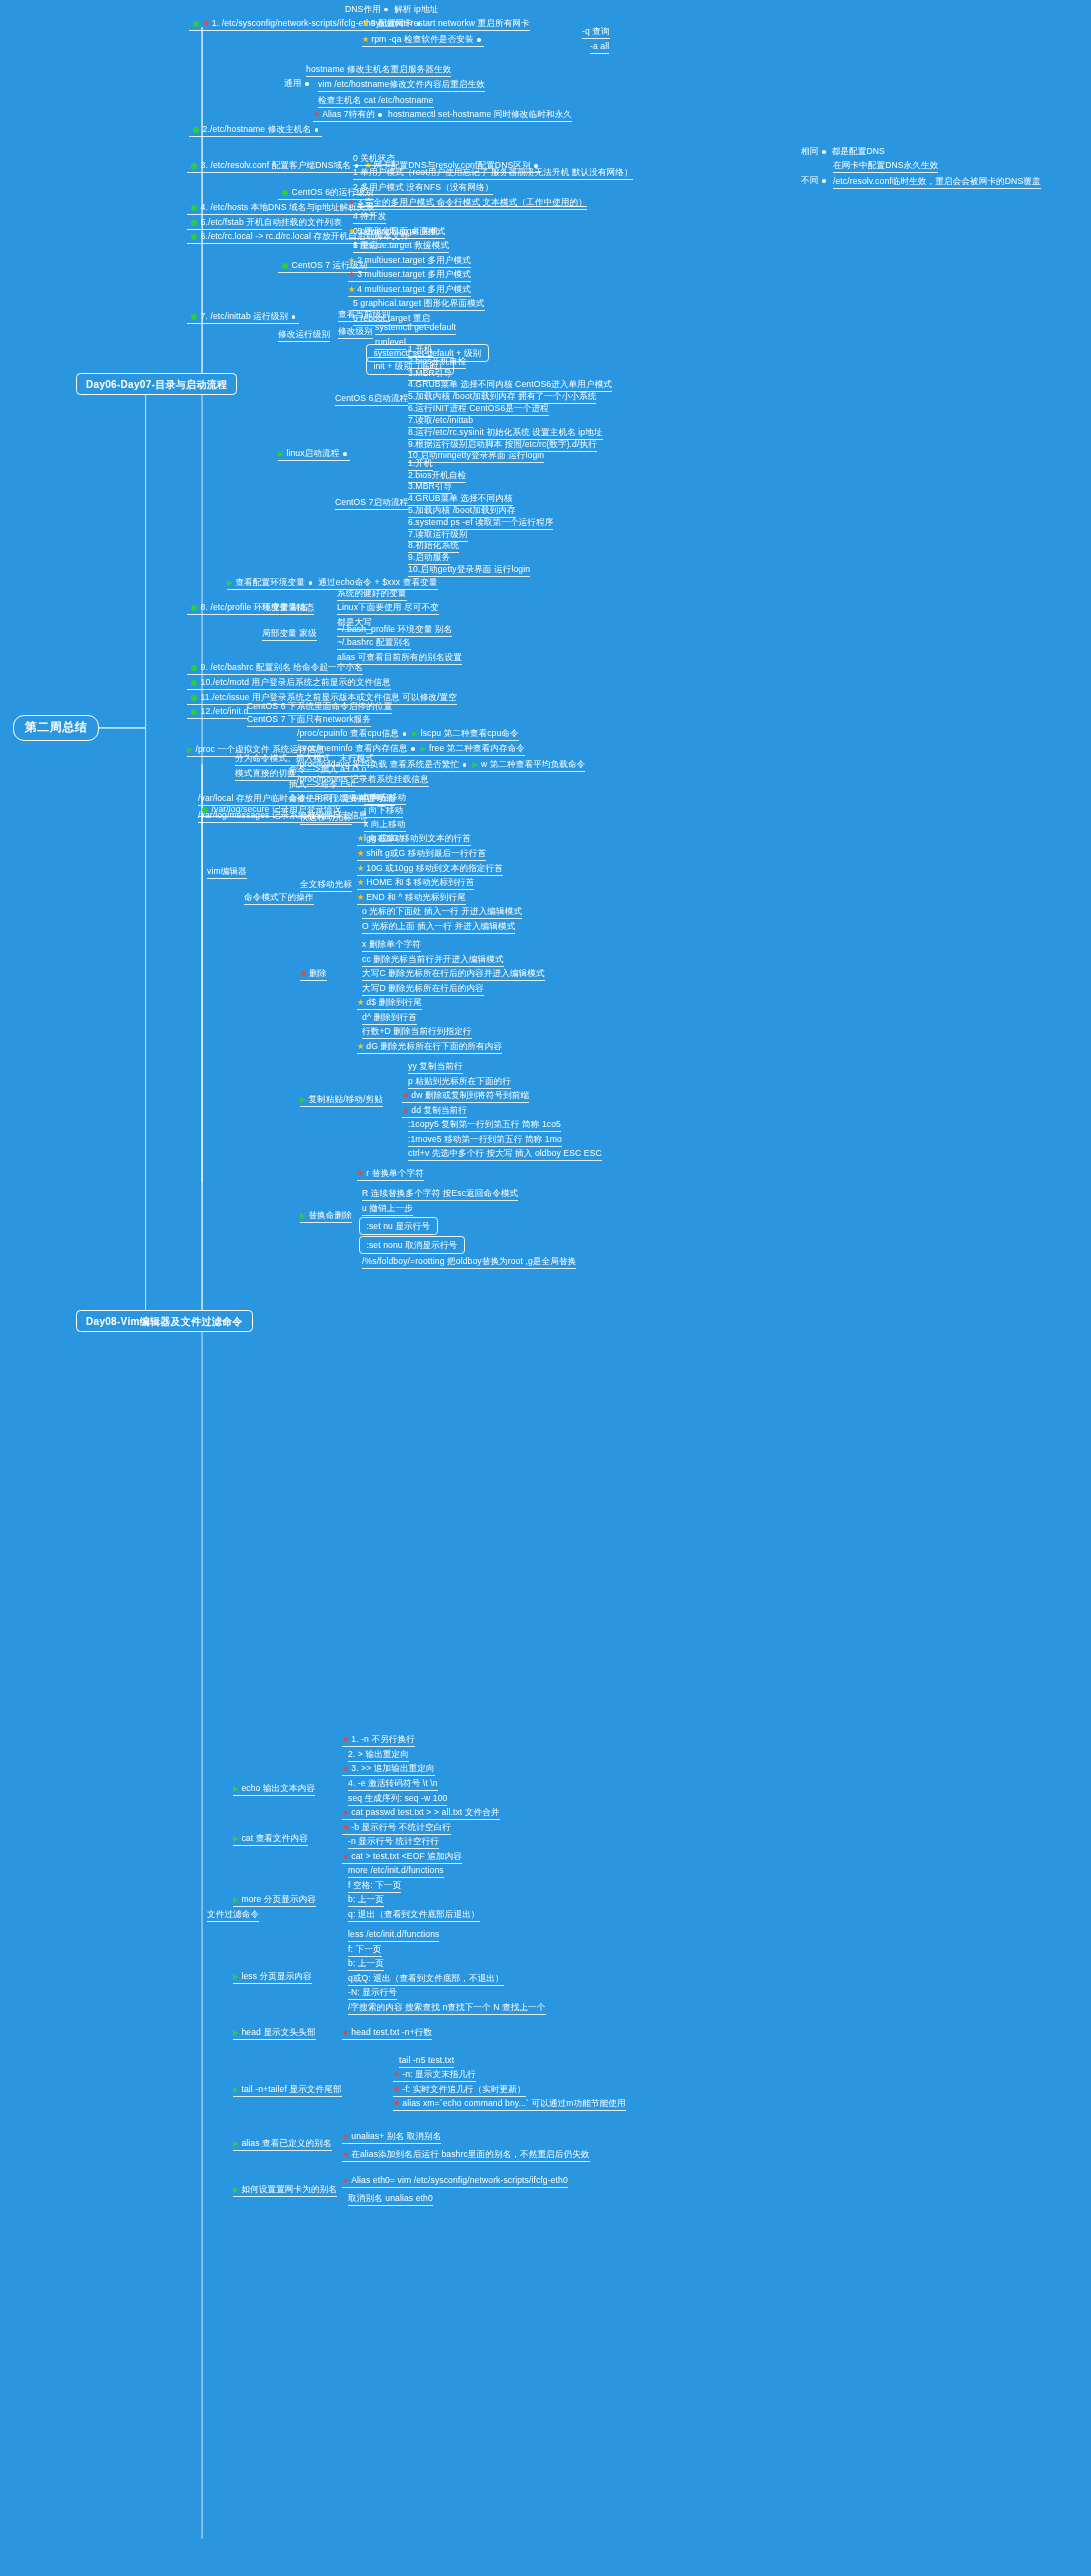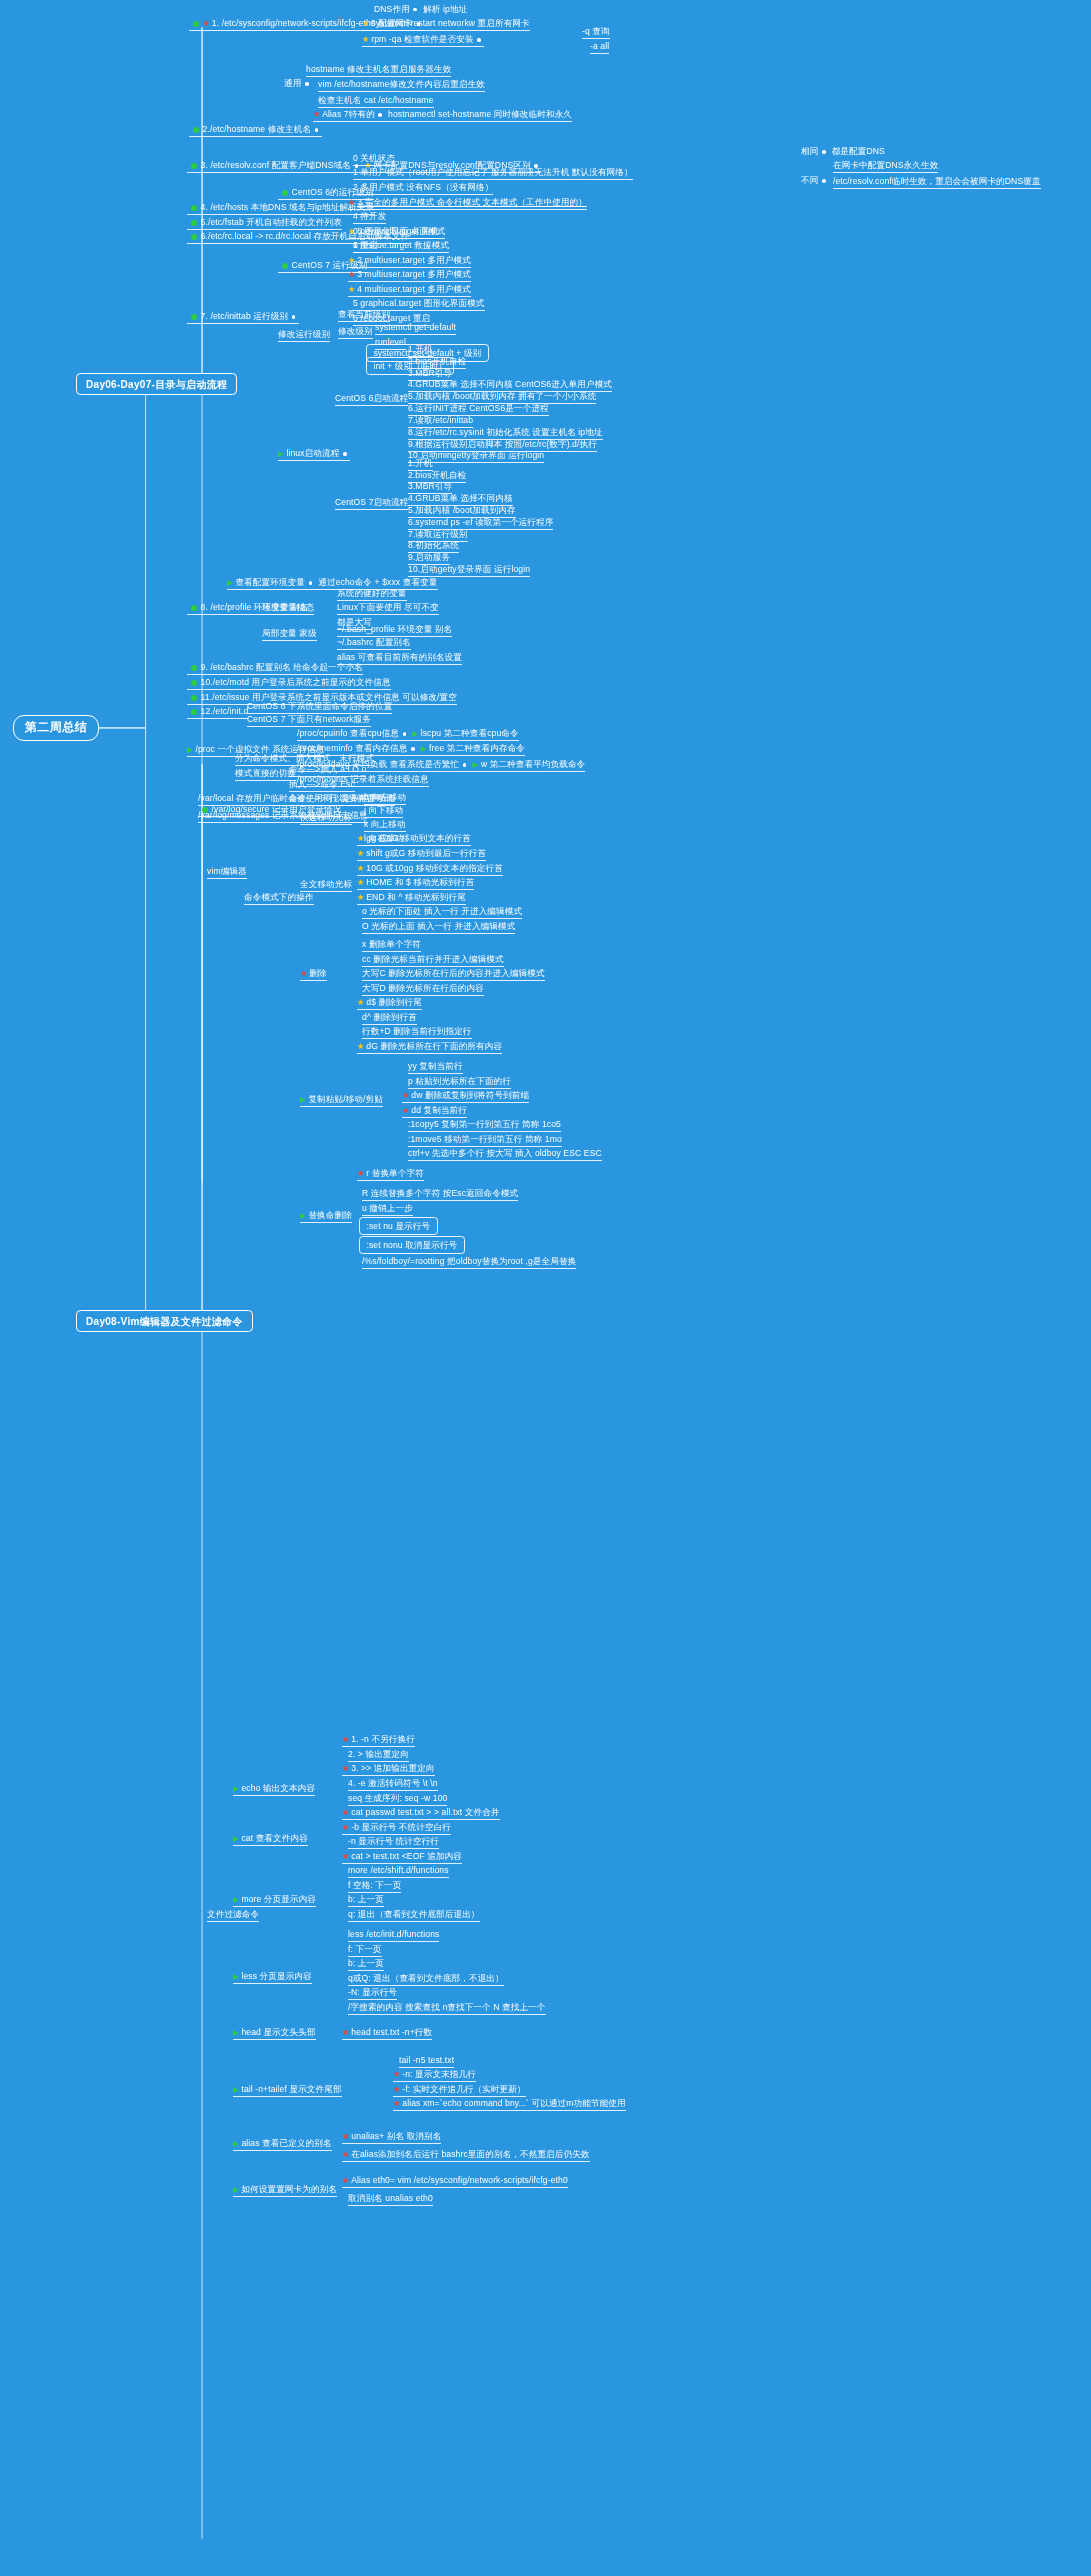--- a/index.html
+++ b/index.html
@@ -74,21 +74,21 @@
   </svg>
 
   <div class="n root" style="left:12.7px; top:715px;border-radius:11px;">第二周总结</div>
 
   <div class="n day" style="left:76px; top:373px;">Day06-Day07-目录与启动流程</div>
   <div class="n day" style="left:76px; top:1310px;">Day08-Vim编辑器及文件过滤命令</div>
 
   <div class="n u" style="left:189px; top:18px;">
     <span class="dot g"></span><span class="star r">★</span><span>1. /etc/sysconfig/network-scripts/ifcfg-eth0 配置网卡</span><span class="dot sm"></span>
   </div>
-  <div class="n" style="left:374px; top:3.6px;">
+  <div class="n" style="left:345px; top:3.6px;">
     <span>DNS作用</span><span class="dot sm"></span>&nbsp;<span>解析 ip地址</span>
   </div>
   <div class="n u" style="left:362px; top:18px;">
     <span class="star y">★</span><span>systemctl restart networkw  重启所有网卡</span>
   </div>
   <div class="n u" style="left:362px; top:34px;">
     <span class="star y">★</span><span>rpm -qa 检查软件是否安装</span><span class="dot sm"></span>
   </div>
   <div class="n u" style="left:582px; top:26px;">-q 查询</div>
   <div class="n u" style="left:590px; top:41px;">-a all</div>
@@ -358,21 +358,21 @@
     <span class="star r">★</span><span>-b  显示行号 不统计空白行</span>
   </div>
   <div class="n u" style="left:348px; top:1836px;">-n  显示行号 统计空行行</div>
   <div class="n u" style="left:342px; top:1851px;">
     <span class="star r">★</span><span>cat &gt; test.txt &lt;EOF  追加内容</span>
   </div>
 
   <div class="n u" style="left:233px; top:1894px;">
     <span class="tri">▶</span><span>more 分页显示内容</span>
   </div>
-  <div class="n u" style="left:348px; top:1865px;">more /etc/shift.d/functions</div>
+  <div class="n u" style="left:348px; top:1865px;">more /etc/init.d/functions</div>
   <div class="n u" style="left:348px; top:1880px;">f 空格:     下一页</div>
   <div class="n u" style="left:348px; top:1894px;">b:        上一页</div>
   <div class="n u" style="left:348px; top:1909px;">q:        退出（查看到文件底部后退出）</div>
 
   <div class="n u" style="left:233px; top:1971px;">
     <span class="tri">▶</span><span>less  分页显示内容</span>
   </div>
   <div class="n u" style="left:348px; top:1929px;">less /etc/init.d/functions</div>
   <div class="n u" style="left:348px; top:1944px;">f:   下一页</div>
   <div class="n u" style="left:348px; top:1958px;">b:   上一页</div>

